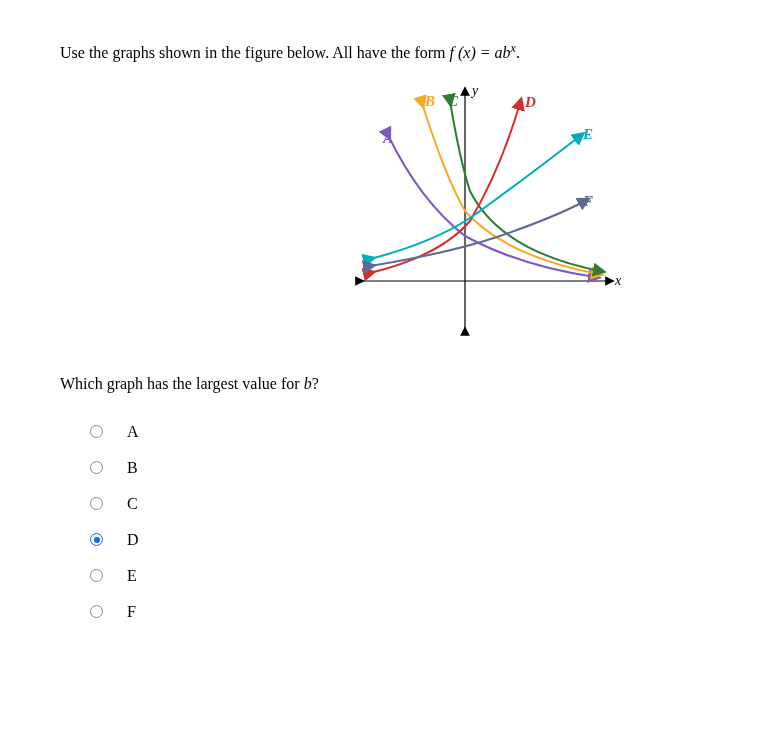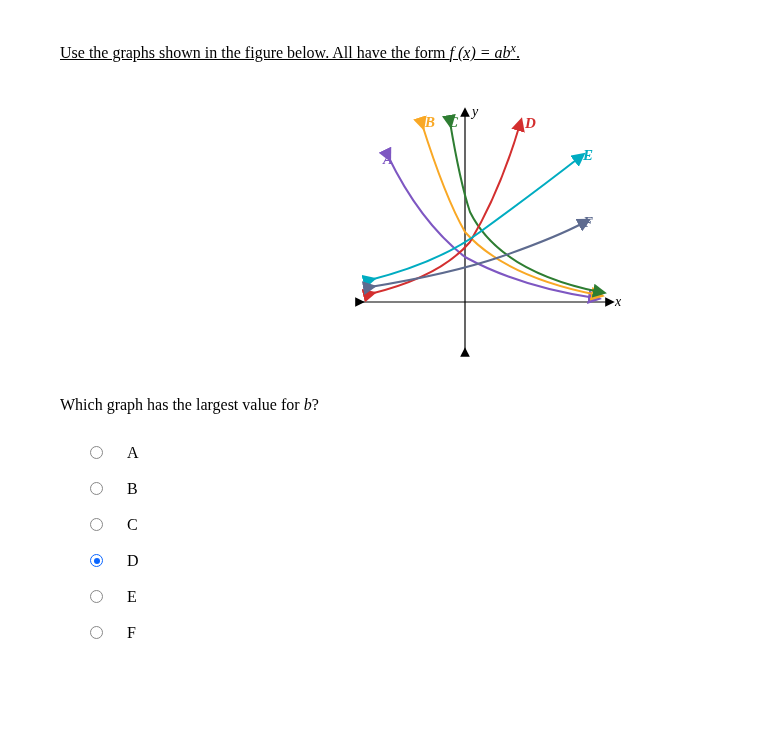--- a/index.html
+++ b/index.html
@@ -6,23 +6,22 @@
     font-family: Georgia, 'Times New Roman', serif;
     font-size: 16px;
     color: #000;
     background: #fff;
     margin: 0;
     padding: 40px 60px;
     width: 779px;
     box-sizing: border-box;
   }
   .instruction {
-    margin-bottom: 37px;
+    margin-bottom: 16px;
     line-height: 1.4;
-    text-decoration: underline;
   }
   .math-var {
     font-style: italic;
     font-family: 'Times New Roman', serif;
   }
   .sup {
     vertical-align: super;
     font-size: 0.75em;
     font-style: italic;
   }

